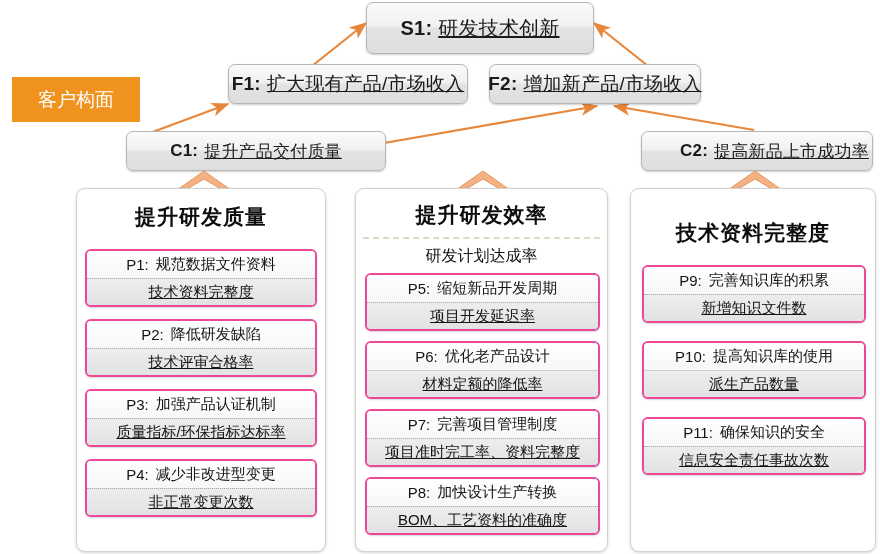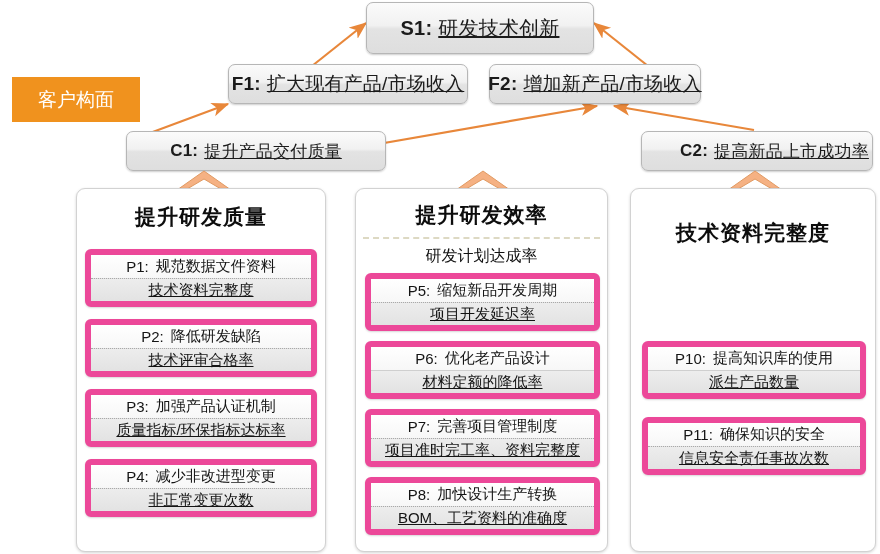--- a/index.html
+++ b/index.html
@@ -68,21 +68,21 @@
     text-align:center;
     font-size:16px;
     font-weight:normal;
     color:#111111;
   }
 
   
   .pbox{
     position:absolute;
     box-sizing:border-box;
-    border:6px solid #ec4899;
+    border:2px solid #ec4899;
     border-radius:6px;
     background:#ffffff;
     box-shadow:0 1px 2px rgba(0,0,0,.16);
     overflow:hidden;
   }
   .pbox .row1{
     height:50%;
     display:flex;align-items:center;justify-content:center;
     background:linear-gradient(to bottom,#ffffff 0%,#f7f7f7 100%);
     font-size:15px;color:#141414;white-space:nowrap;
@@ -248,20 +248,29 @@
       </div>
       <div class="row2">
         <span>BOM、工艺资料的准确度</span>
       </div>
     </div>
   </div>
 
   <div class="panel" style="left:630px;top:188px;width:246px;height:364px;">
     <div class="panel-title" style="margin-top:30px;">技术资料完整度</div>
 
+    <div class="pbox" style="left:11px;top:76px;width:224px;height:58px;">
+      <div class="row1">
+        <span class="pcode">P9:</span>
+        <span>完善知识库的积累</span>
+      </div>
+      <div class="row2">
+        <span>新增知识文件数</span>
+      </div>
+    </div>
 
     <div class="pbox" style="left:11px;top:152px;width:224px;height:58px;">
       <div class="row1">
         <span class="pcode">P10:</span>
         <span>提高知识库的使用</span>
       </div>
       <div class="row2 solid">
         <span>派生产品数量</span>
       </div>
     </div>

